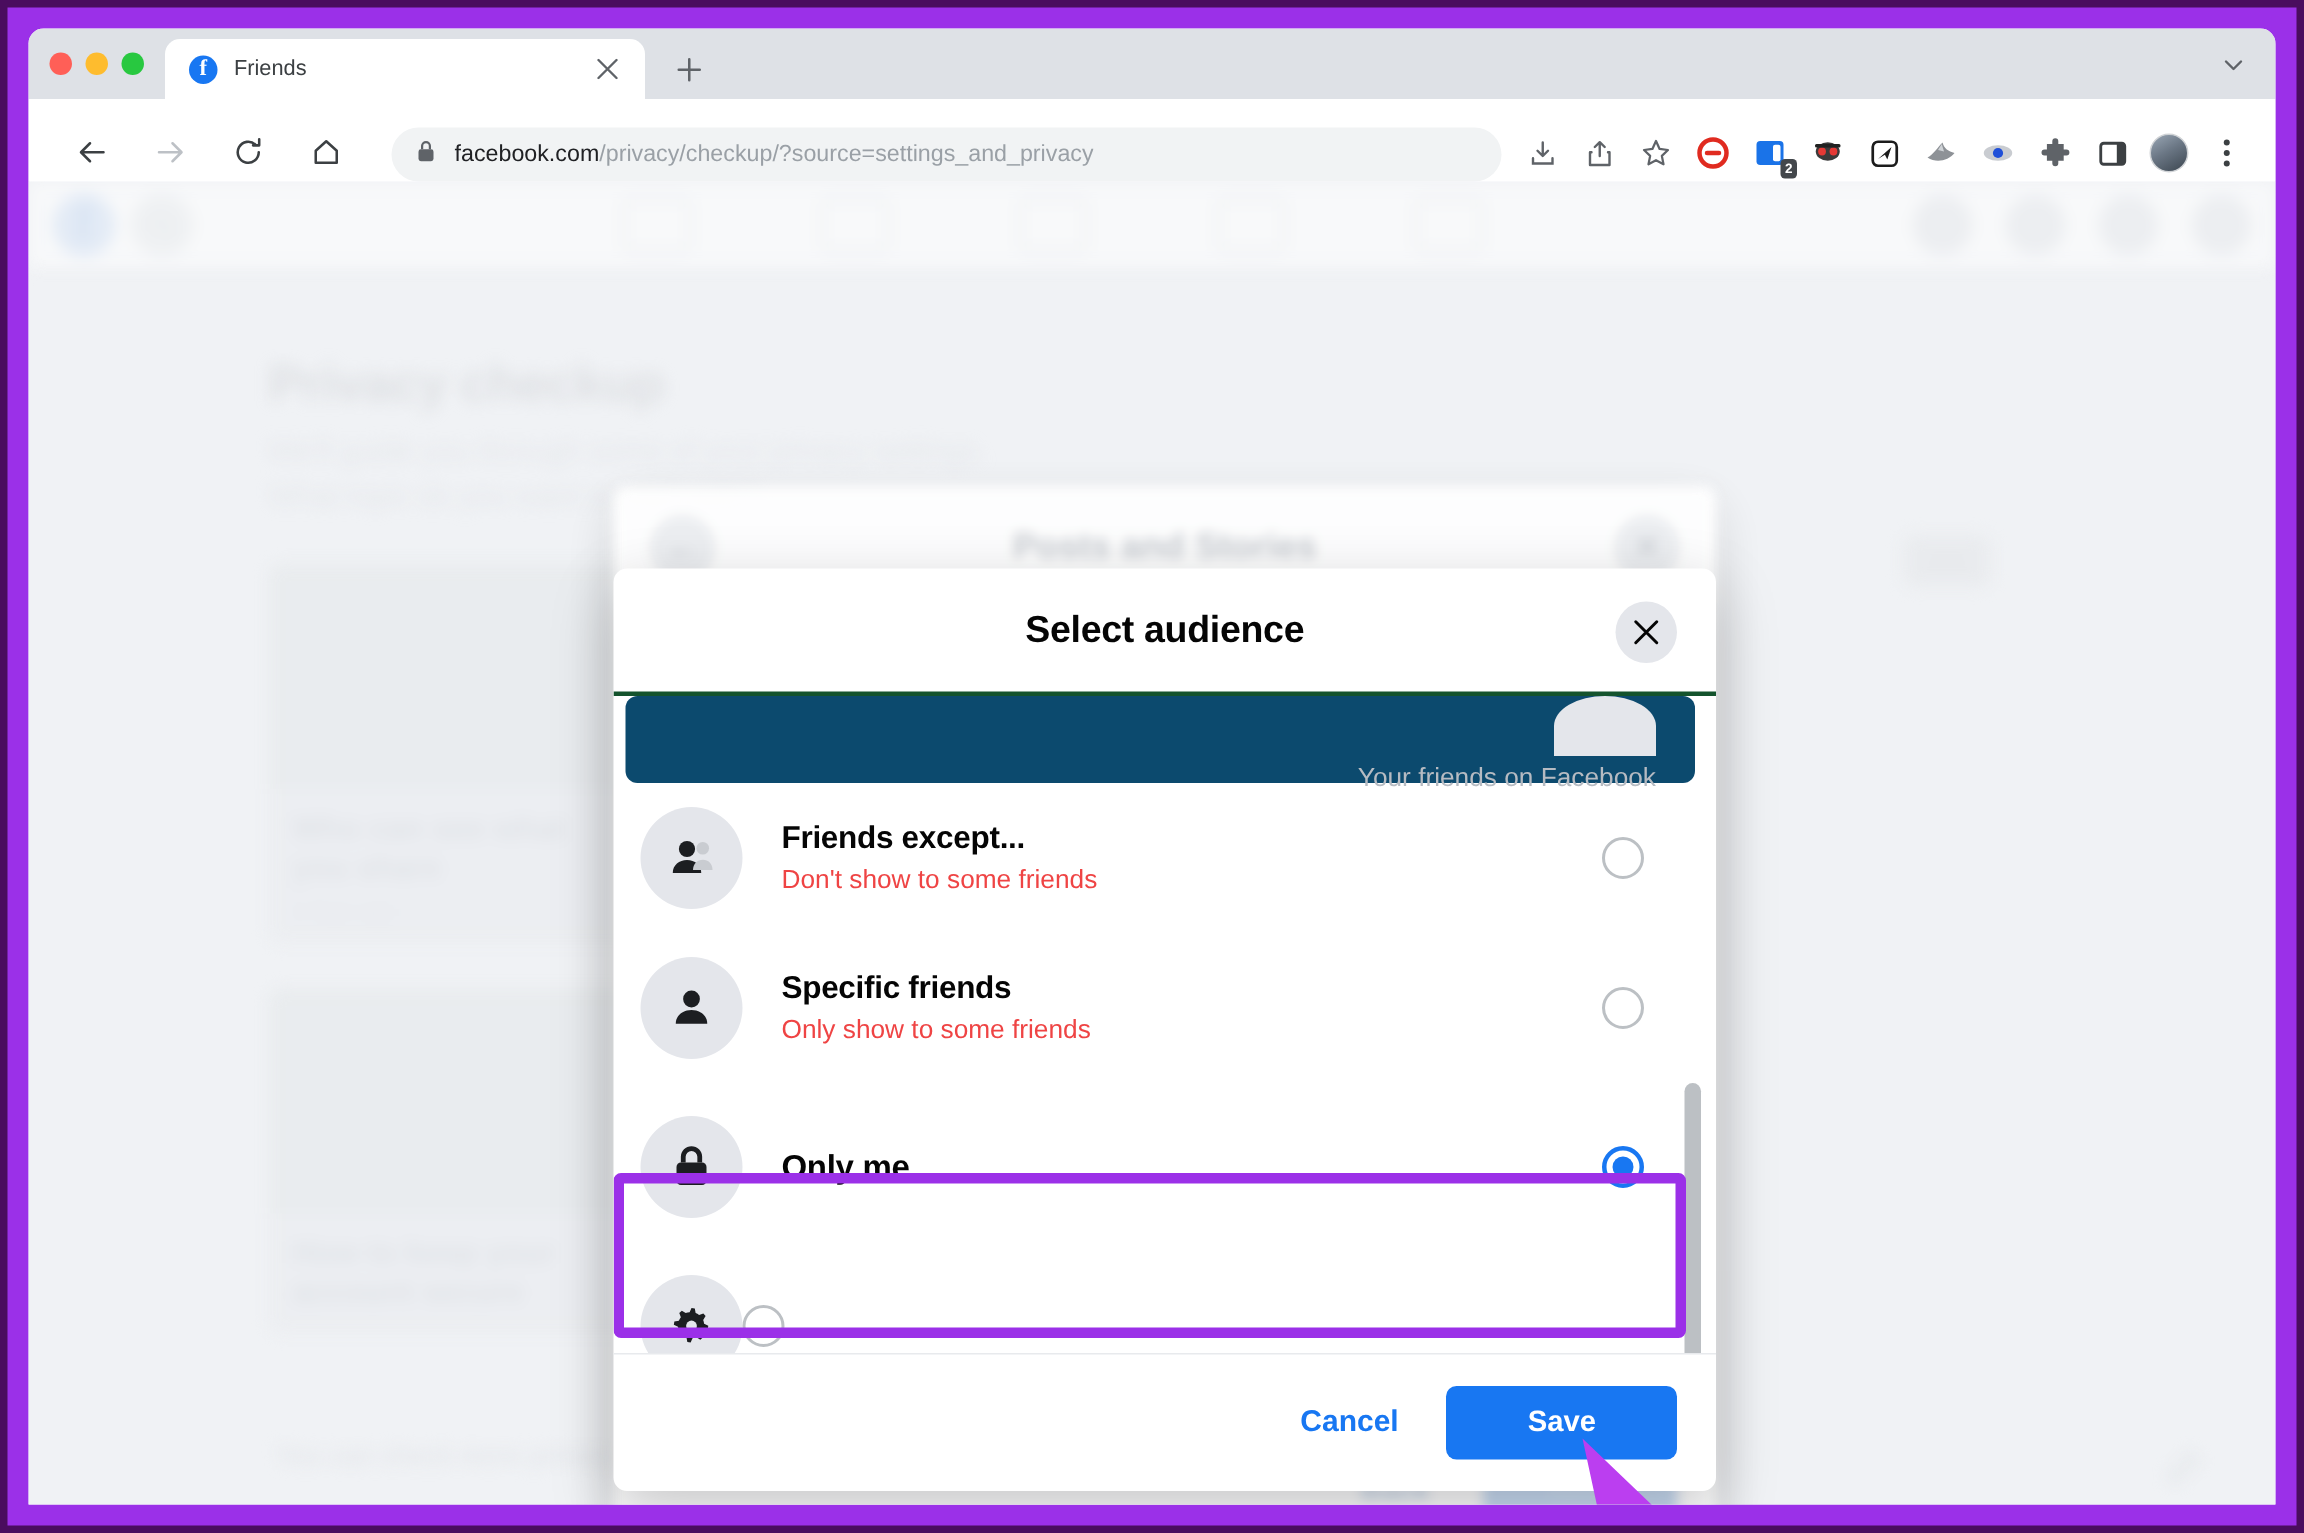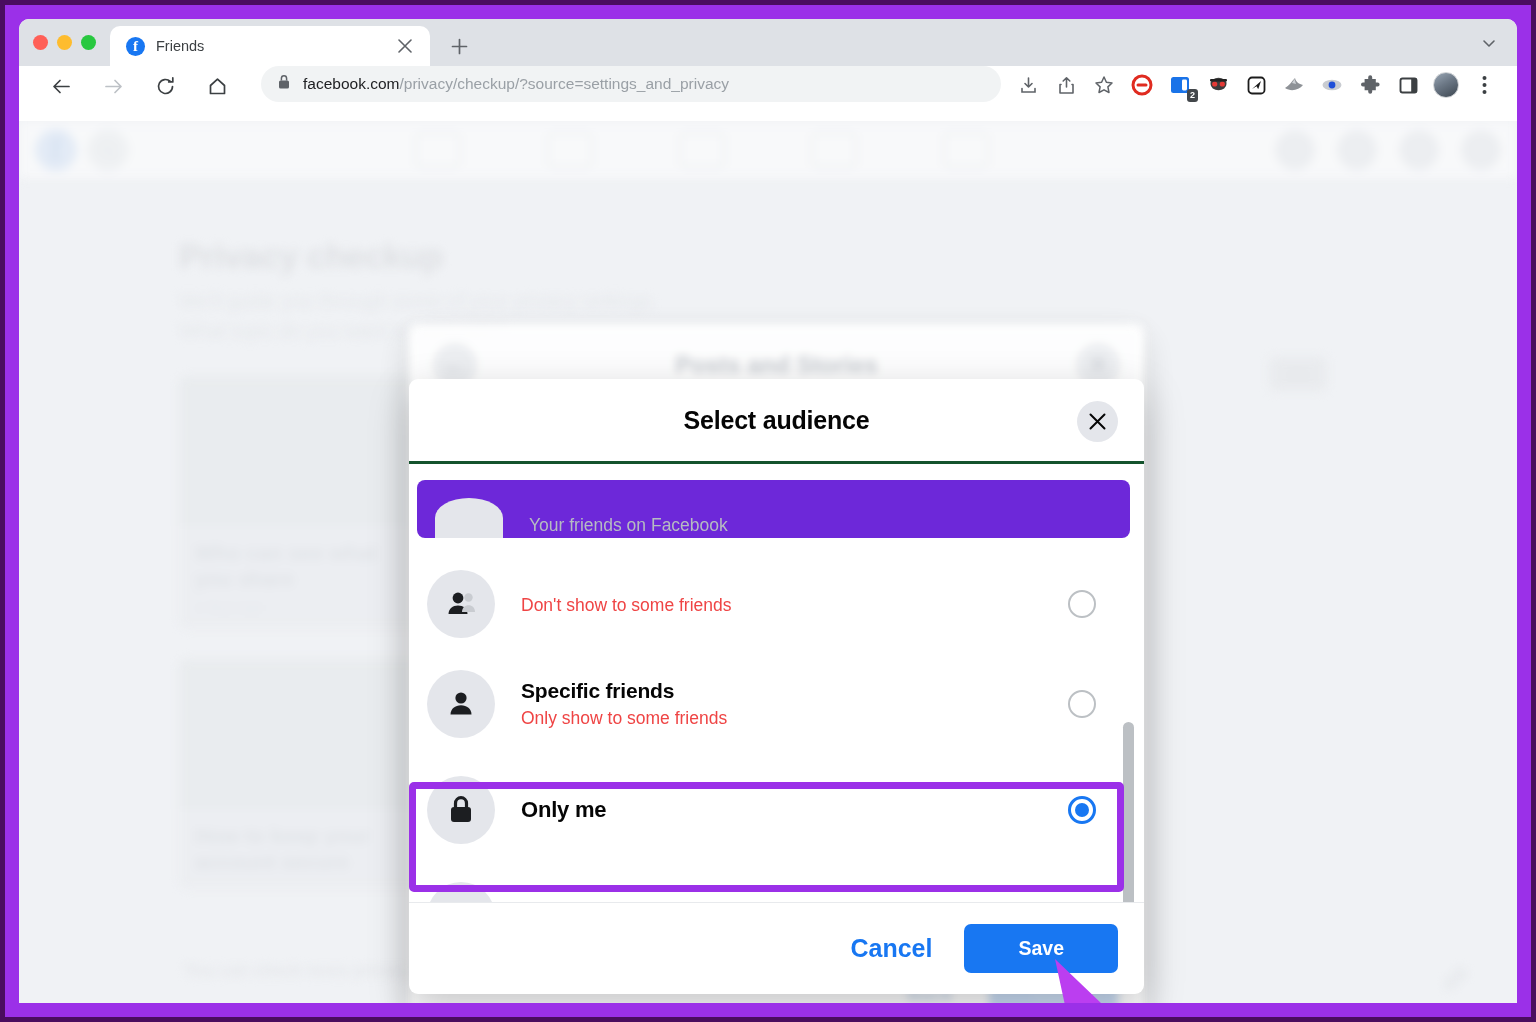--- a/index.html
+++ b/index.html
@@ -70,21 +70,21 @@
   }
   .tab-new { margin-left: 16px; margin-bottom: 7px; }
   .chev-down {
     position: absolute; right: 20px; top: 16px;
     color: #5f6368;
   }
 
   .toolbar {
     height: 55px;
     background: #fff;
-    display: flex; align-items: flex-start;
+    display: flex; align-items: flex-end;
     padding: 0 14px 0 22px;
     gap: 0;
   }
   .nav-btn {
     width: 40px; height: 40px;
     display: flex; align-items: center; justify-content: center;
     color: #3c4043; margin-right: 12px;
   }
   .nav-btn.disabled { color: #bdc1c6; }
   .omnibox {
@@ -248,21 +248,21 @@
     padding: 0 6px 0 0;
   }
   .opt-list { padding: 0; }
   .option {
     display: flex; align-items: center;
     height: 100px;
     padding: 0 26px 0 18px;
     gap: 0;
   }
   .option.partial { height: 58px; align-items: flex-end; }
-  .option.selected-bg { background: #6d28d9; border-radius: 8px; margin: 16px 8px; }
+  .option.selected-bg { background: #0c4a6e; border-radius: 8px; margin: 0 8px; flex-direction: column; }
   .opt-icon {
     width: 68px; height: 68px; border-radius: 50%;
     background: #e4e6eb;
     display: flex; align-items: center; justify-content: center;
     flex: 0 0 auto;
     color: #1c1e21;
   }
   .opt-text { flex: 1; padding-left: 26px; min-width: 0; }
   .opt-title { font-size: 21px; font-weight: bold; color: #050505; line-height: 1.3; letter-spacing: -.2px;}
   .opt-sub { font-size: 17.5px; color: #ef4444; line-height: 1.35; margin-top: 3px;}
@@ -301,21 +301,21 @@
     background: #bcc0c4; border-radius: 6px;
   }
   .dlg-footer {
     flex: 0 0 auto;
     height: 92px;
     border-top: 1px solid #e8eaed;
     display: flex; align-items: center; justify-content: flex-end;
     gap: 10px; padding-right: 26px;
   }
   .btn-cancel {
-    font-size: 25px; font-weight: bold; color: #1877f2;
+    font-size: 20px; font-weight: bold; color: #1877f2;
     padding: 12px 22px; border-radius: 7px; background: transparent;
     border: none; font-family: inherit; cursor: pointer;
   }
   .btn-save {
     font-size: 19.5px; font-weight: bold; color: #fff;
     background: #1877f2; border-radius: 7px;
     padding: 13px 54px; border: none; font-family: inherit; cursor: pointer;
   }
 
   
@@ -560,20 +560,21 @@
           <div class="option">
             <span class="opt-icon">
               <svg width="34" height="34" viewBox="0 0 34 34">
                 <circle cx="14" cy="11" r="5.4" fill="#1c1e21"></circle>
                 <path d="M4.5 27 c0 -5.2 4.3 -8.6 9.5 -8.6 c5.2 0 9.5 3.4 9.5 8.6 Z" fill="#1c1e21"></path>
                 <circle cx="24.5" cy="10.5" r="4.2" fill="#c9ccd1"></circle>
                 <path d="M18 25 c0 -4.2 3 -6.8 6.6 -6.8 c3.6 0 6.4 2.6 6.4 6.8 Z" fill="#c9ccd1"></path>
               </svg>
             </span>
             <span class="opt-text">
+              <span class="opt-title" style="display:block">Friends except...</span>
               <span class="opt-sub" style="display:block">Don't show to some friends</span>
             </span>
             <span class="radio"></span>
           </div>
 
           <div class="option">
             <span class="opt-icon">
               <svg width="34" height="34" viewBox="0 0 34 34">
                 <circle cx="17" cy="11" r="5.6" fill="#1c1e21"></circle>
                 <path d="M6.5 27.5 c0 -5.6 4.7 -9.2 10.5 -9.2 c5.8 0 10.5 3.6 10.5 9.2 Z" fill="#1c1e21"></path>

